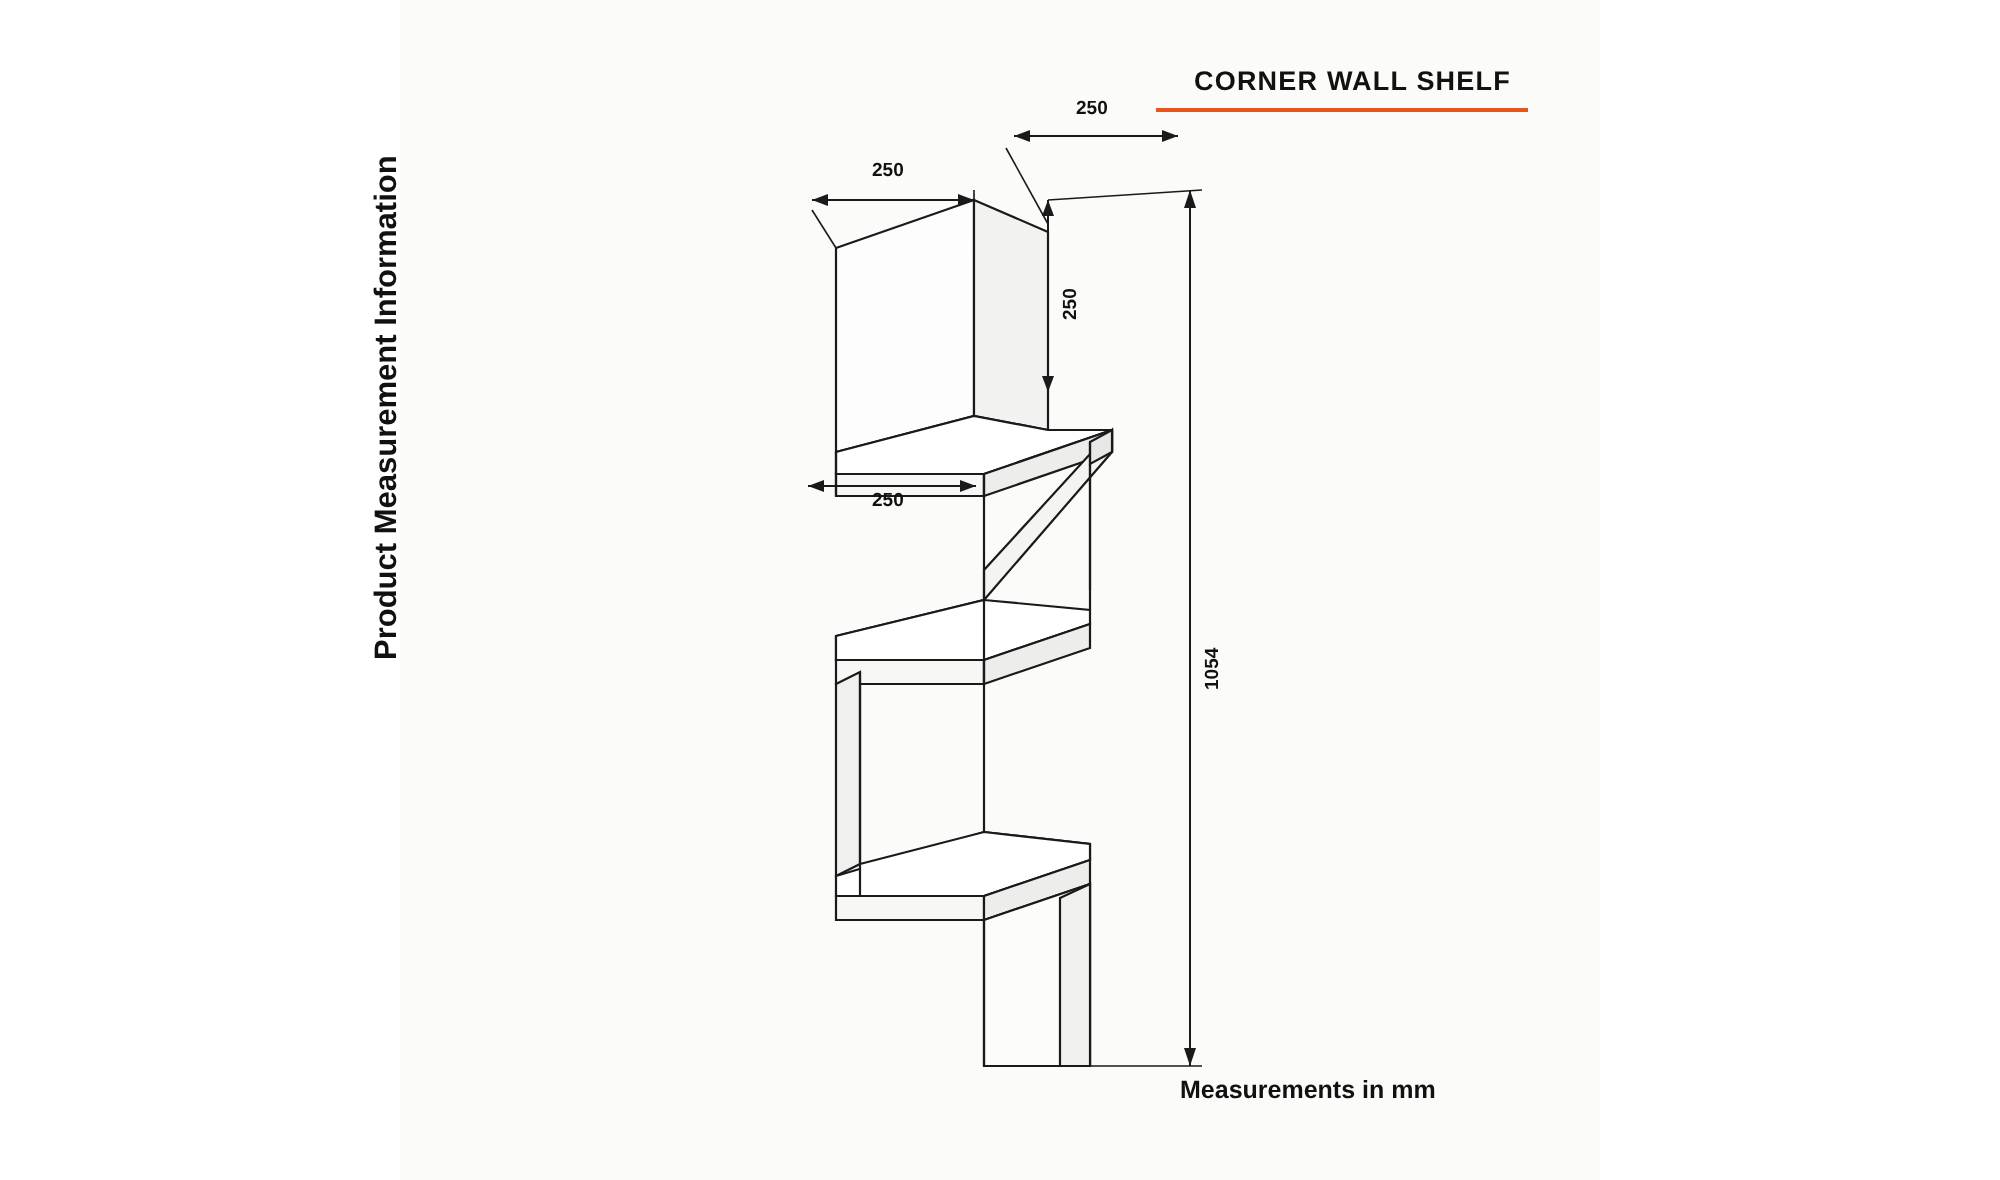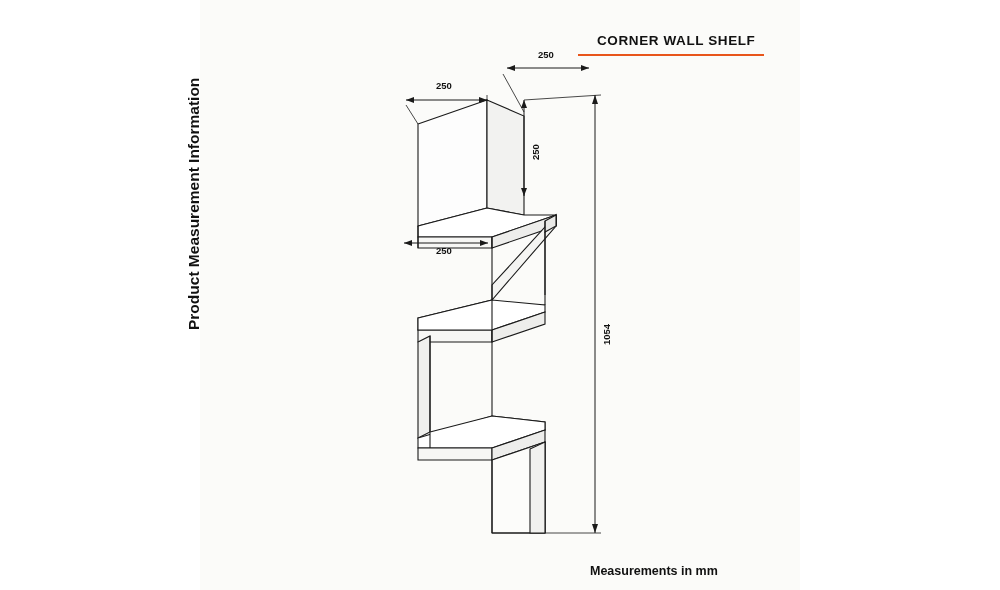--- a/index.html
+++ b/index.html
@@ -55,21 +55,21 @@
     transform-origin: 0 0;
     transform: rotate(-90deg);
     font-size: 15.5px;
     font-weight: bold;
     color: #111111;
     white-space: nowrap;
   }
   .footnote {
     position: absolute;
     left: 590px;
-    top: 564px;
+    top: 538px;
     font-size: 12.5px;
     font-weight: bold;
     color: #111111;
     white-space: nowrap;
   }
   .dim-text {
     position: absolute;
     font-size: 9.5px;
     font-weight: bold;
     color: #111111;

